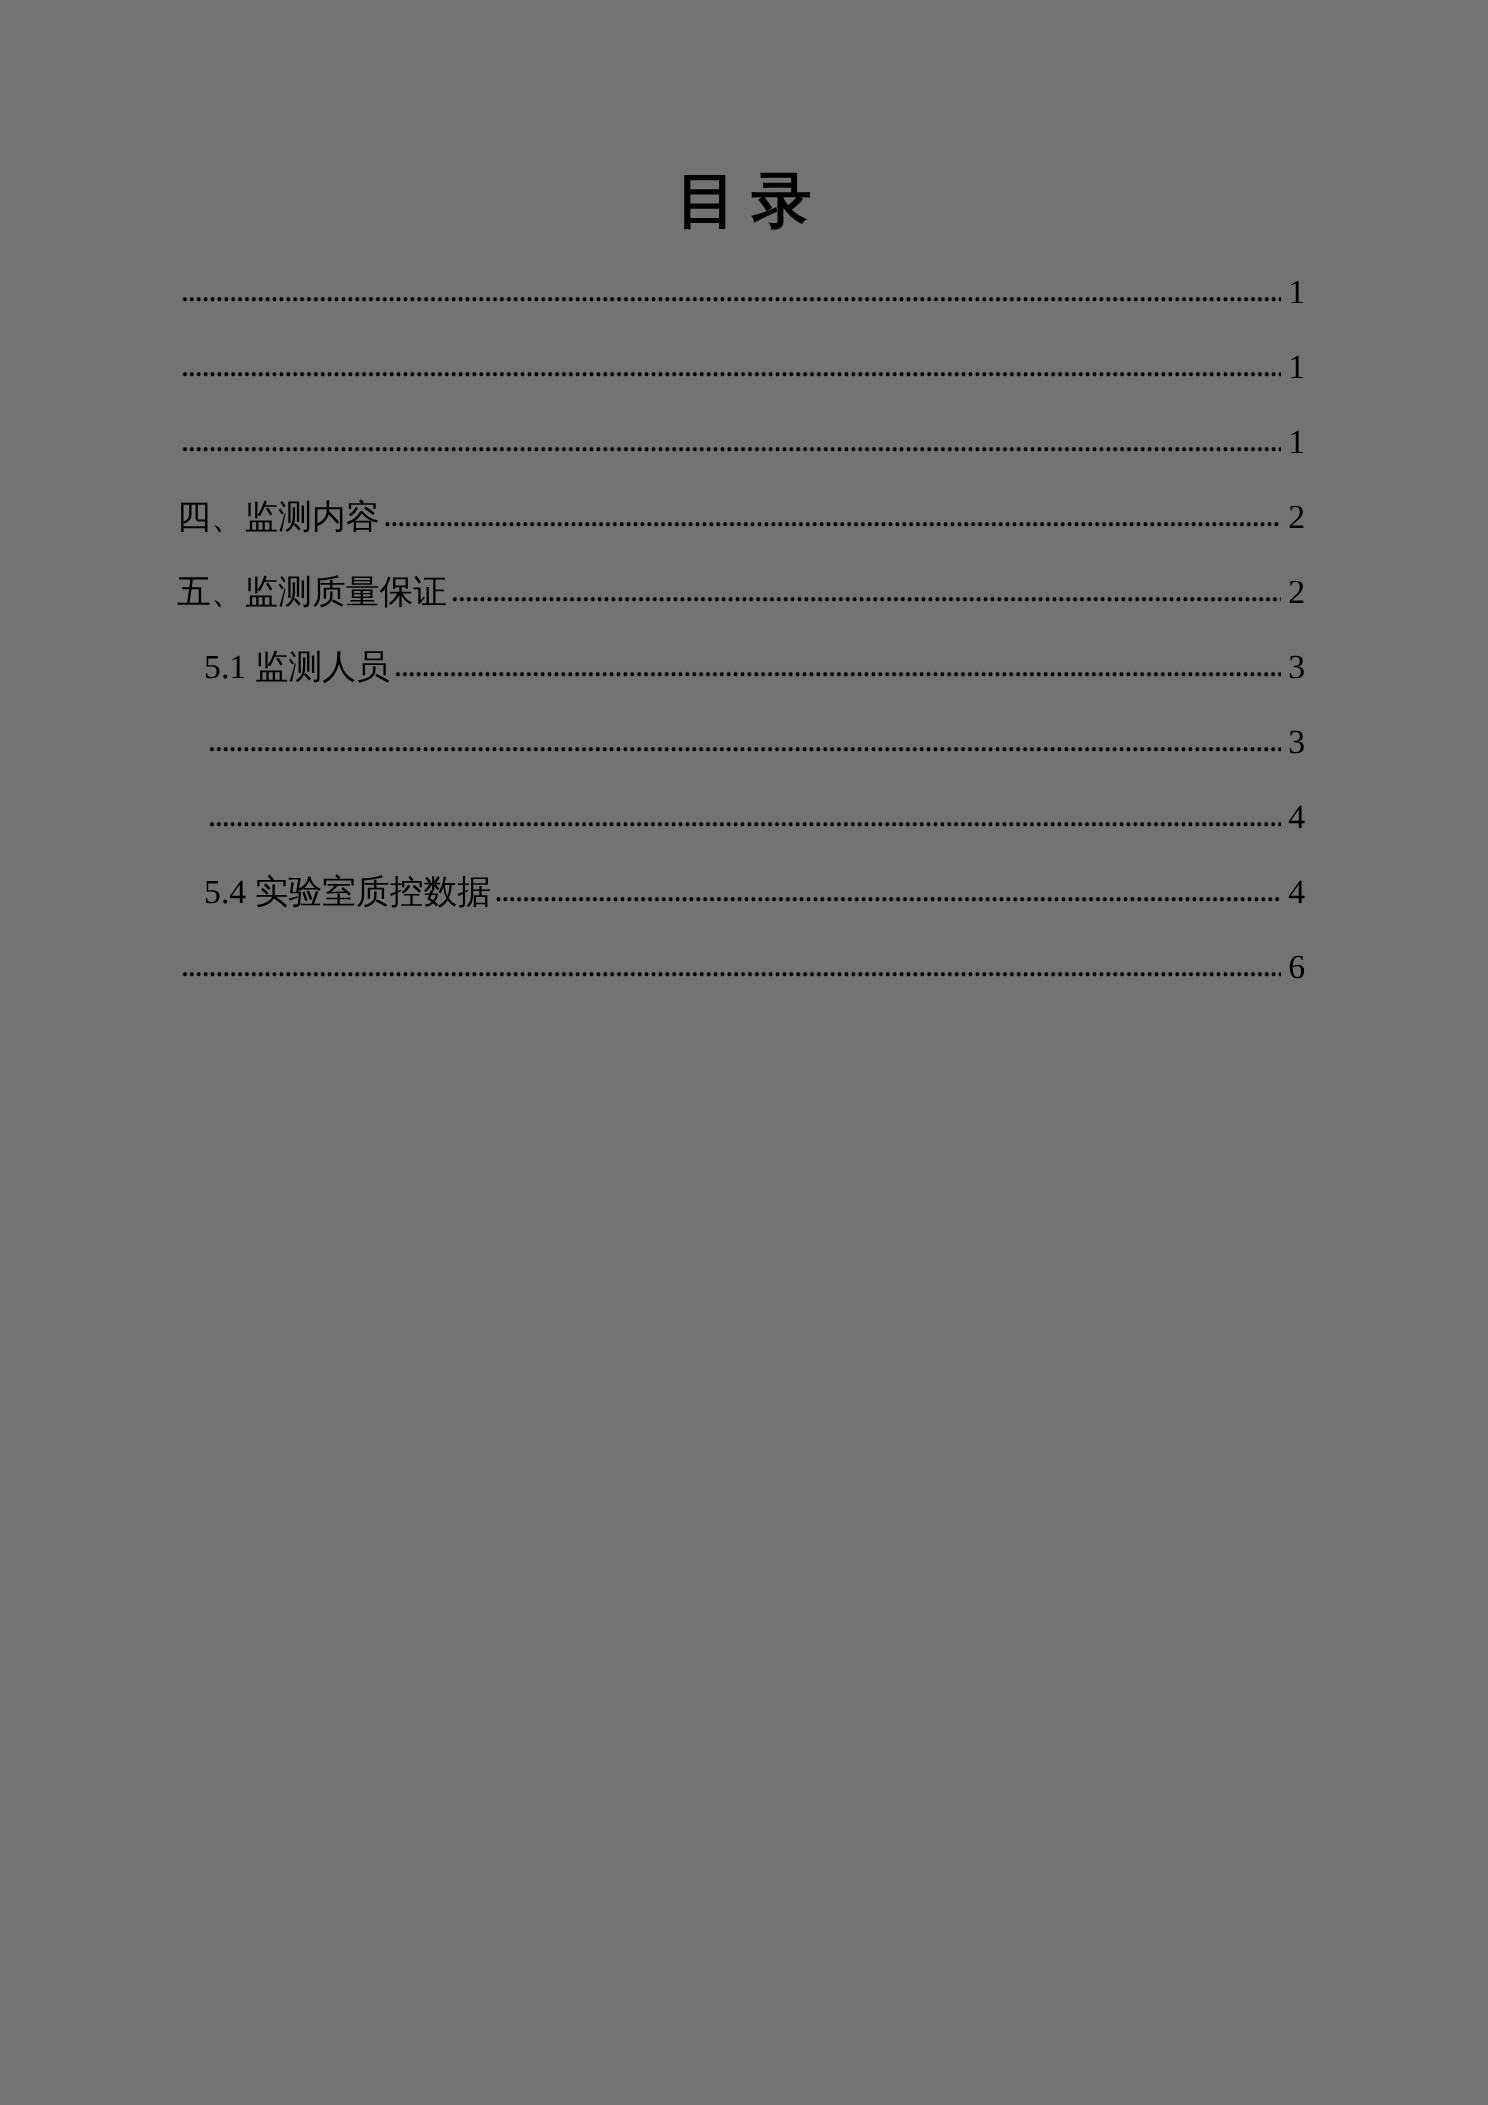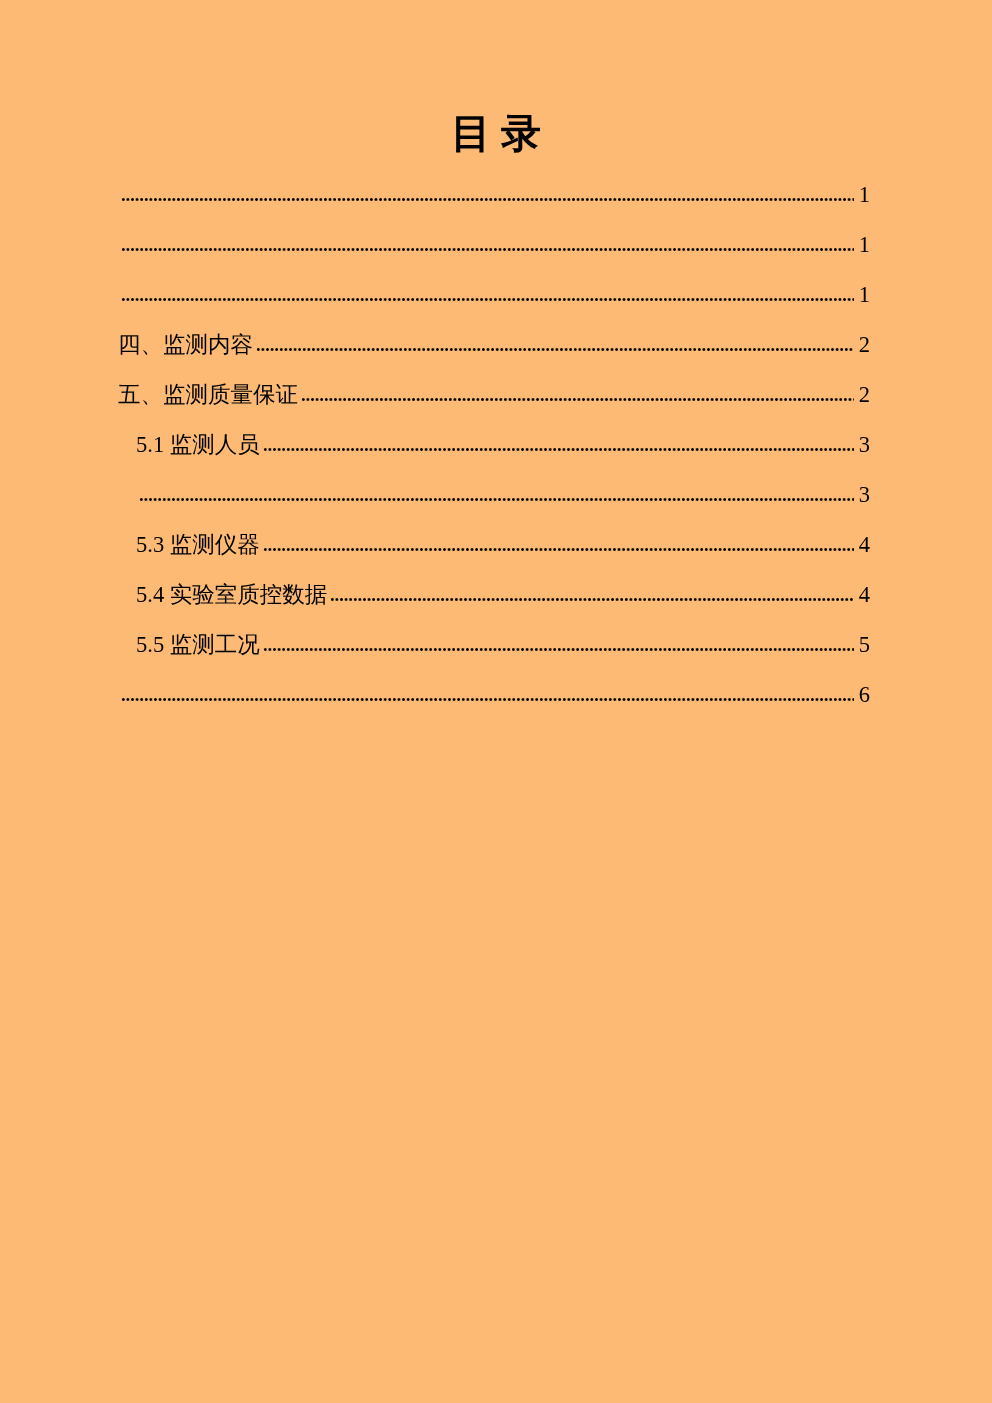--- a/index.html
+++ b/index.html
@@ -54,21 +54,21 @@
     background-repeat: repeat-x;
     background-position: left bottom;
   }
   .toc-page {
     white-space: nowrap;
   }
 </style>
 </head>
 <body style="background: rgb(255, 255, 255);">
 
-<div class="page" style="background: #fdba74; color: rgb(0, 0, 0);">
+<div class="page" style="background: #737373; color: rgb(0, 0, 0);">
   <h1 class="doc-title">目录</h1>
 
   <div class="toc-list">
       <div class="toc-row level-1">
     <span class="toc-leader"></span>
     <span class="toc-page">1</span>
   </div>
       <div class="toc-row level-1">
     <span class="toc-leader"></span>
     <span class="toc-page">1</span>
@@ -90,32 +90,26 @@
       <div class="toc-row level-2">
     <span class="toc-label">5.1 监测人员</span>
     <span class="toc-leader"></span>
     <span class="toc-page">3</span>
   </div>
       <div class="toc-row level-2">
     <span class="toc-leader"></span>
     <span class="toc-page">3</span>
   </div>
       <div class="toc-row level-2">
-    <span class="toc-label">5.3 监测仪器</span>
     <span class="toc-leader"></span>
     <span class="toc-page">4</span>
   </div>
       <div class="toc-row level-2">
     <span class="toc-label">5.4 实验室质控数据</span>
     <span class="toc-leader"></span>
     <span class="toc-page">4</span>
-  </div>
-      <div class="toc-row level-2">
-    <span class="toc-label">5.5 监测工况</span>
-    <span class="toc-leader"></span>
-    <span class="toc-page">5</span>
   </div>
       <div class="toc-row level-1">
     <span class="toc-leader"></span>
     <span class="toc-page">6</span>
   </div>
     </div>
 </div>
 
 </body></html>

